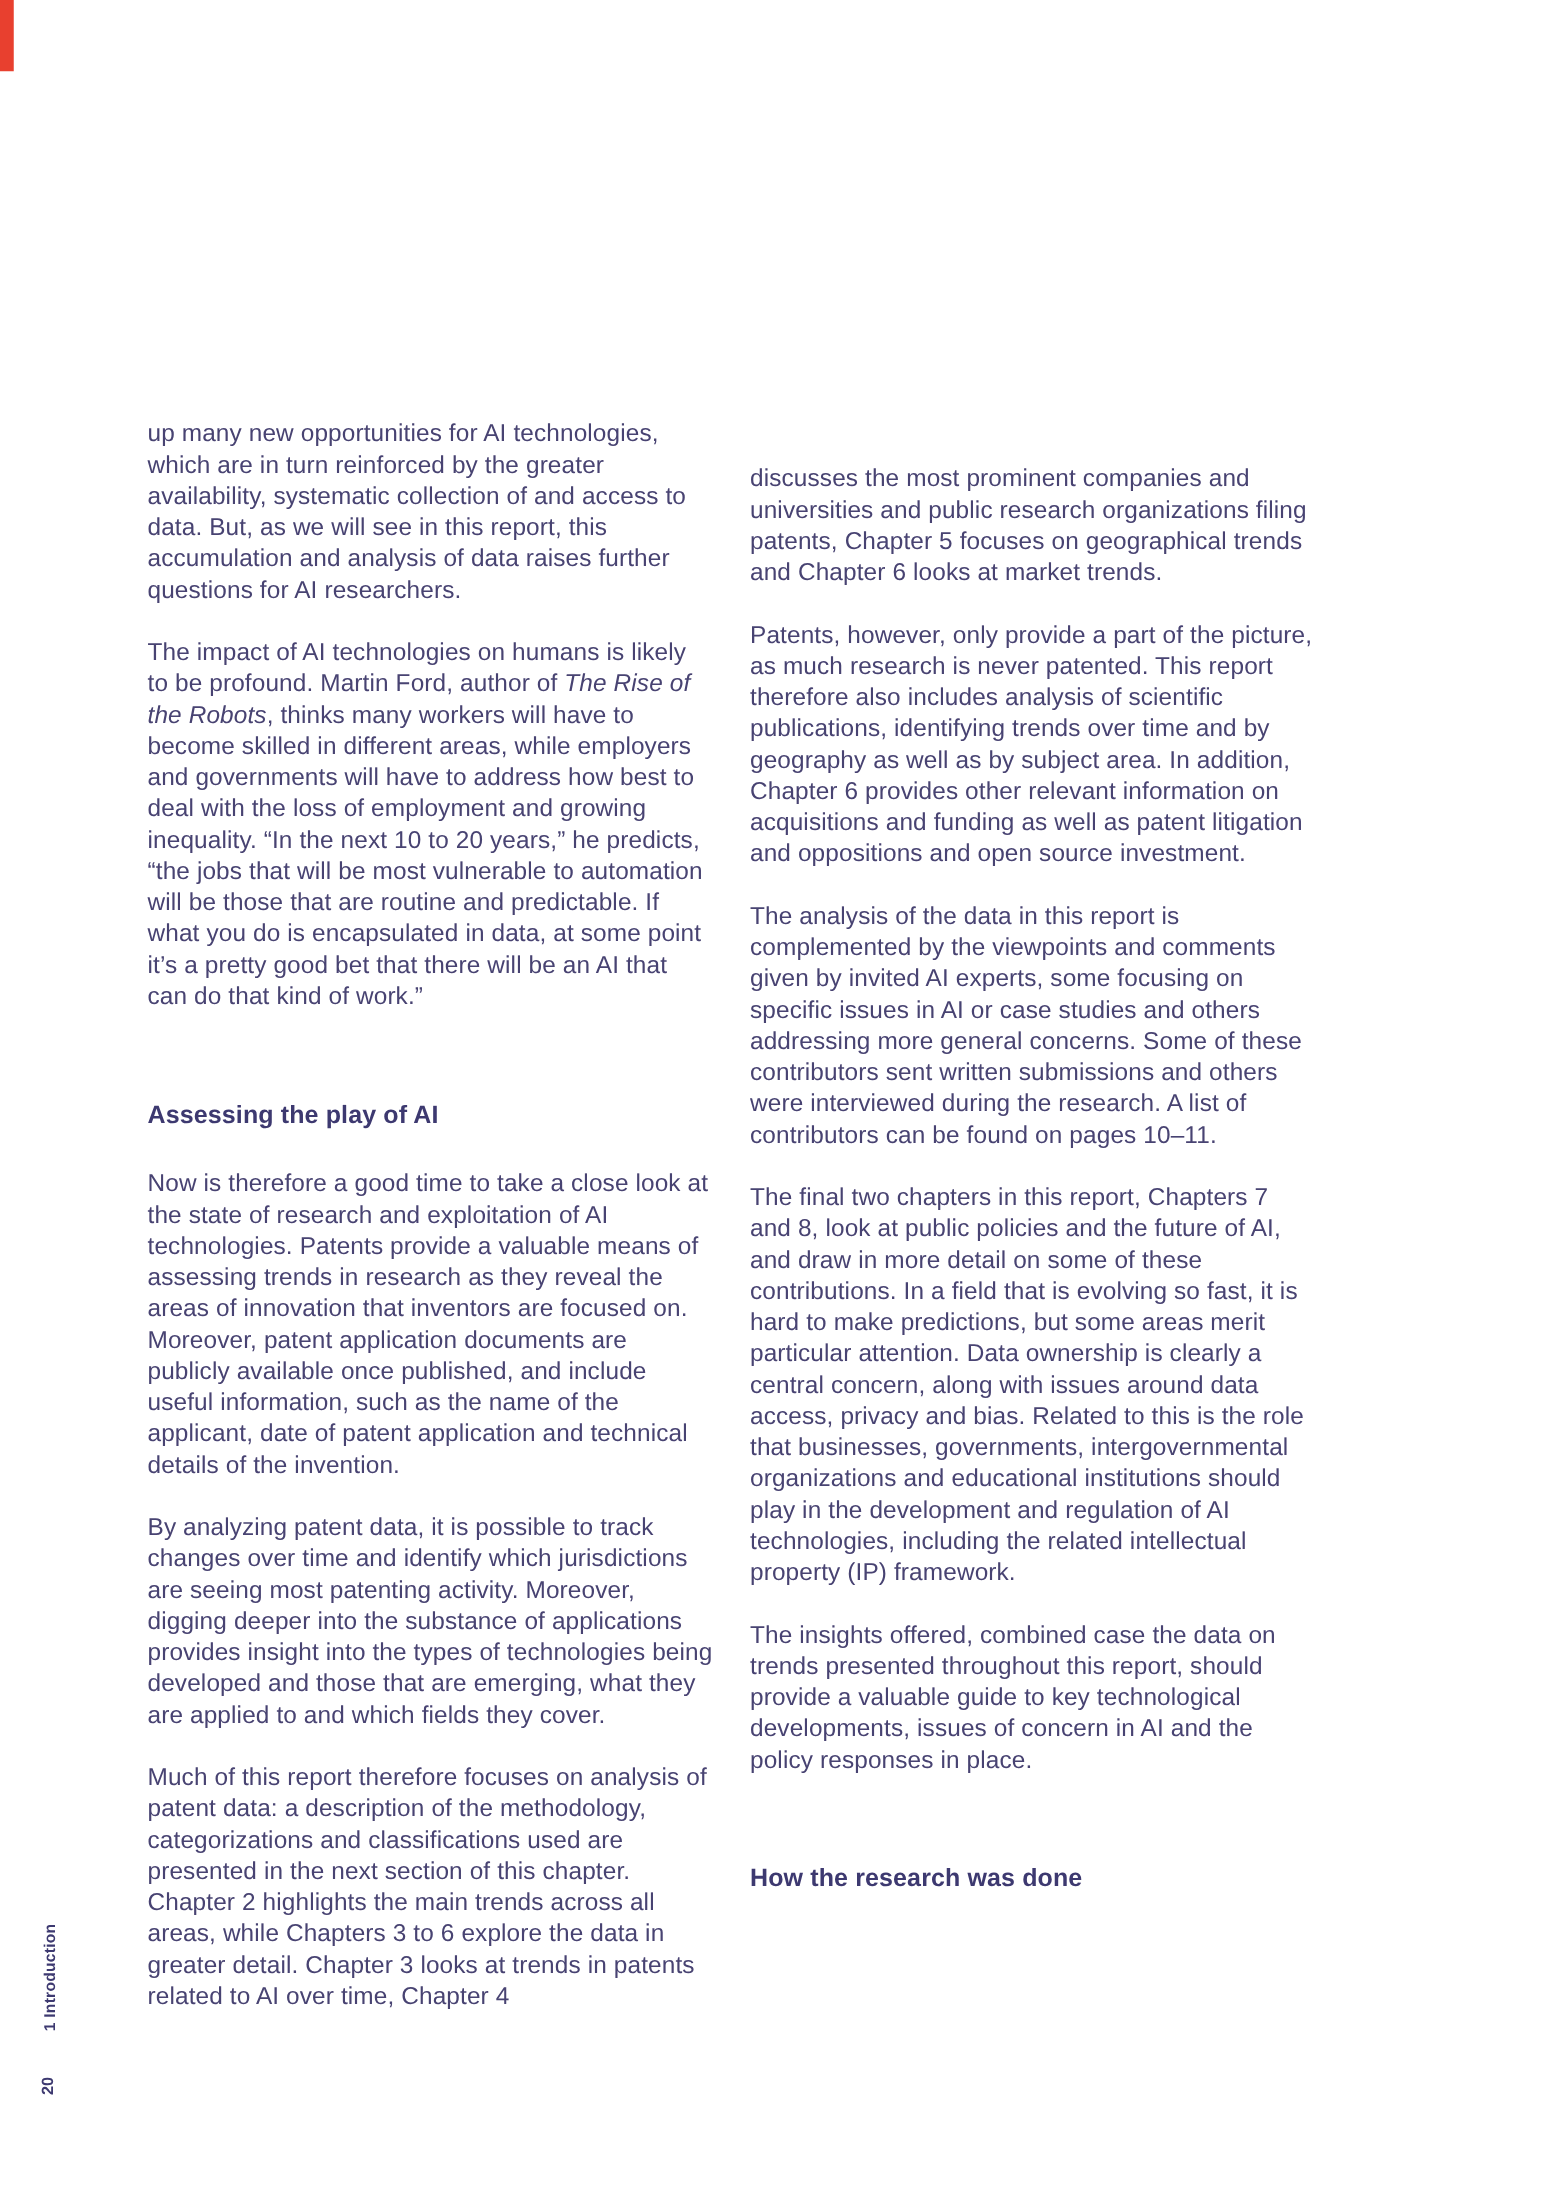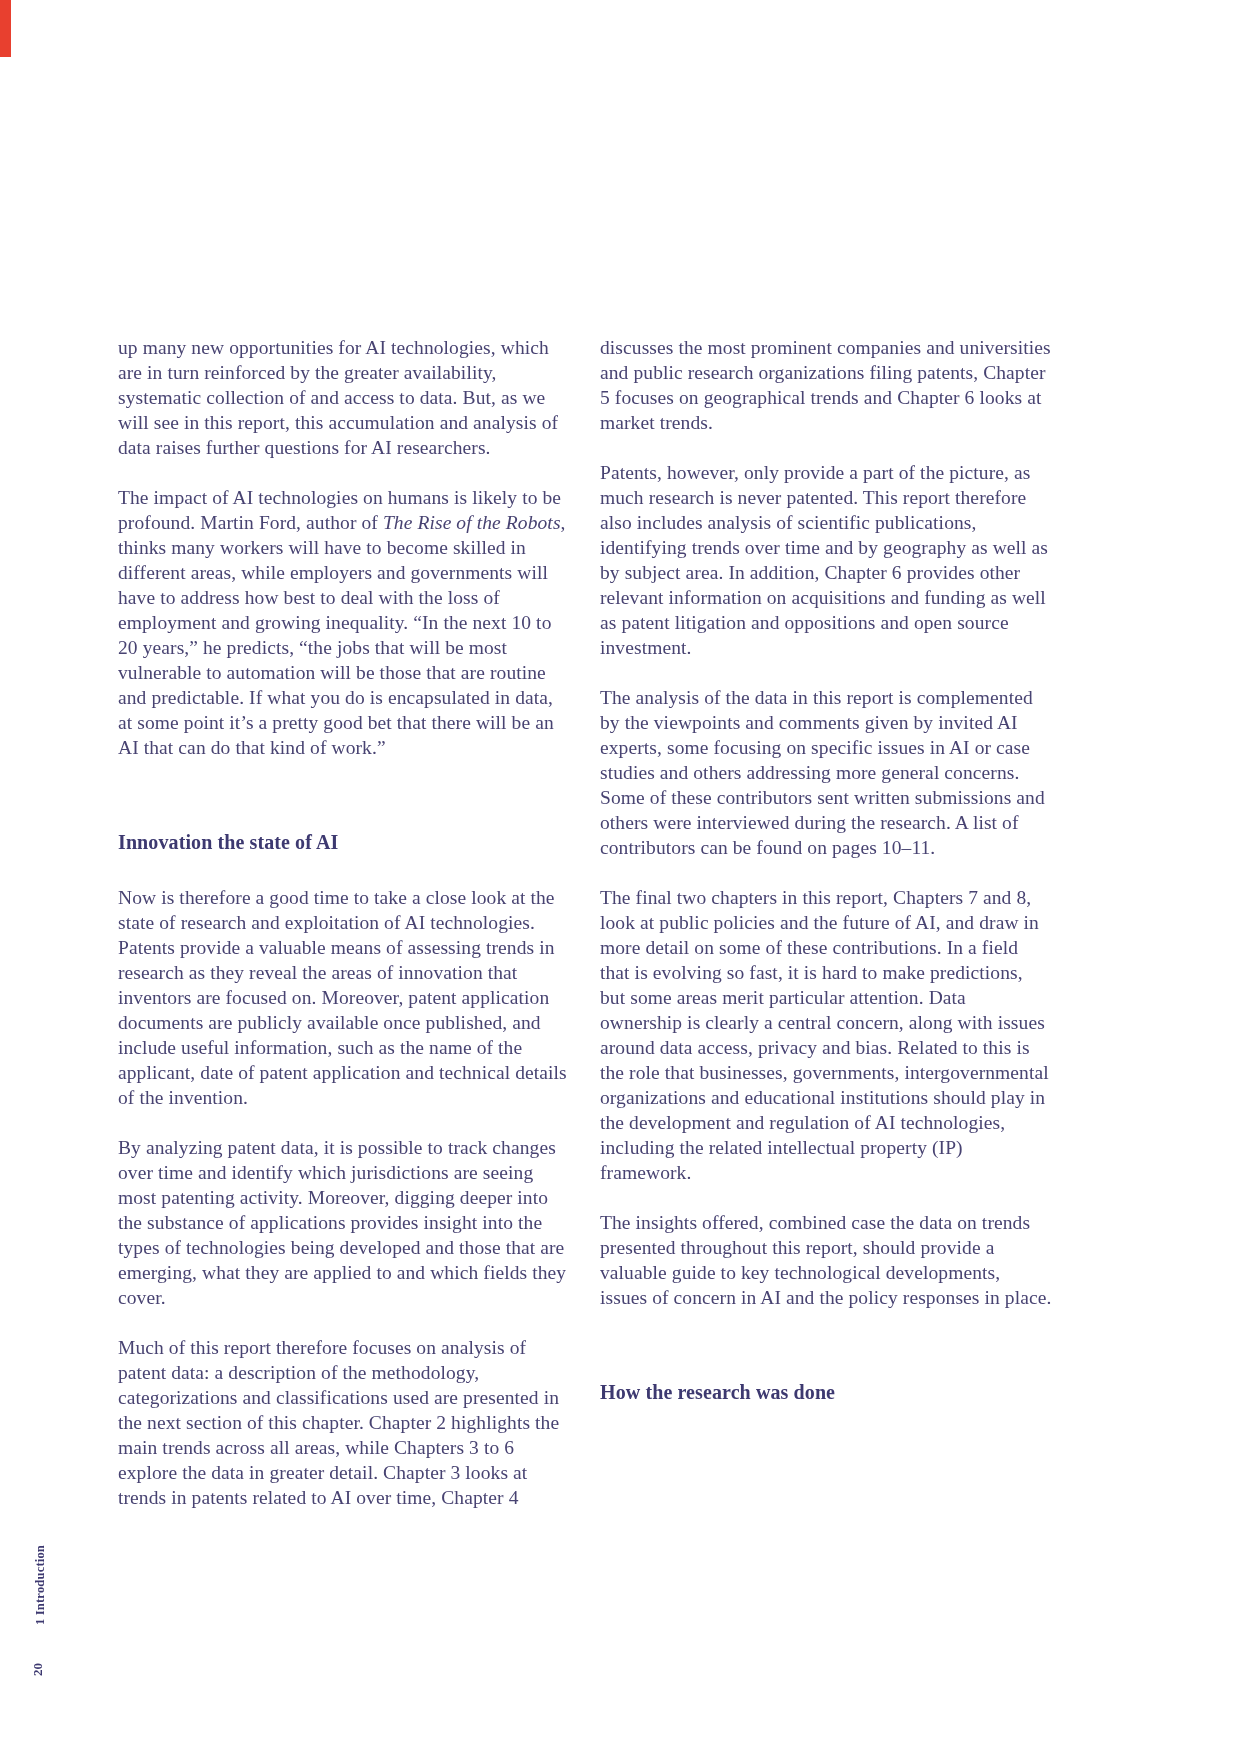--- a/index.html
+++ b/index.html
@@ -6,42 +6,42 @@
     margin: 0;
     padding: 0;
     background: #ffffff;
   }
   .page {
     position: relative;
     width: 1240px;
     height: 1754px;
     background: #ffffff;
     overflow: hidden;
-    font-family: Liberation Serif, serif;
+    font-family: Liberation Sans, sans-serif;
   }
   .chapter-tab {
     position: absolute;
     left: 0;
     top: 0;
     width: 11px;
     height: 57px;
     background: #e8402f;
   }
   .col {
     position: absolute;
     top: 335px;
     width: 452px;
     font-size: 19.5px;
     line-height: 25px;
     color: #484372;
     letter-spacing: 0.1px;
     text-align: left;
   }
   .col-left  { left: 118px; }
-  .col-right { left: 600px; }
+  .col-right { left: 600px; margin-top: 36px; }
   .para {
     margin: 0 0 25px 0;
     font-weight: normal;
   }
   .para em { font-style: italic; }
   .heading {
     margin: 70px 0 30px 0;
     font-size: 20px;
     line-height: 25px;
     font-weight: bold;
@@ -74,21 +74,21 @@
 </head>
 <body>
 
 <div class="page">
 
   <div class="chapter-tab"></div>
 
   <div class="col col-left" id="left-column">
       <p class="para"><span>up many new opportunities for AI technologies, which are in turn reinforced by the greater availability, systematic collection of and access to data. But, as we will see in this report, this accumulation and analysis of data raises further questions for AI researchers.</span></p>
       <p class="para"><span>The impact of AI technologies on humans is likely to be profound. Martin Ford, author of </span><em>The Rise of the Robots</em><span>, thinks many workers will have to become skilled in different areas, while employers and governments will have to address how best to deal with the loss of employment and growing inequality. “In the next 10 to 20 years,” he predicts, “the jobs that will be most vulnerable to automation will be those that are routine and predictable. If what you do is encapsulated in data, at some point it’s a pretty good bet that there will be an AI that can do that kind of work.”</span></p>
-      <h2 class="heading"><span>Innovation the state of AI</span></h2>
+      <h2 class="heading"><span>Assessing the play of AI</span></h2>
       <p class="para"><span>Now is therefore a good time to take a close look at the state of research and exploitation of AI technologies. Patents provide a valuable means of assessing trends in research as they reveal the areas of innovation that inventors are focused on. Moreover, patent application documents are publicly available once published, and include useful information, such as the name of the applicant, date of patent application and technical details of the invention.</span></p>
       <p class="para"><span>By analyzing patent data, it is possible to track changes over time and identify which jurisdictions are seeing most patenting activity. Moreover, digging deeper into the substance of applications provides insight into the types of technologies being developed and those that are emerging, what they are applied to and which fields they cover.</span></p>
       <p class="para"><span>Much of this report therefore focuses on analysis of patent data: a description of the methodology, categorizations and classifications used are presented in the next section of this chapter. Chapter 2 highlights the main trends across all areas, while Chapters 3 to 6 explore the data in greater detail. Chapter 3 looks at trends in patents related to AI over time, Chapter 4</span></p>
     </div>
 
   <div class="col col-right" id="right-column">
       <p class="para"><span>discusses the most prominent companies and universities and public research organizations filing patents, Chapter 5 focuses on geographical trends and Chapter 6 looks at market trends.</span></p>
       <p class="para"><span>Patents, however, only provide a part of the picture, as much research is never patented. This report therefore also includes analysis of scientific publications, identifying trends over time and by geography as well as by subject area. In addition, Chapter 6 provides other relevant information on acquisitions and funding as well as patent litigation and oppositions and open source investment.</span></p>
       <p class="para"><span>The analysis of the data in this report is complemented by the viewpoints and comments given by invited AI experts, some focusing on specific issues in AI or case studies and others addressing more general concerns. Some of these contributors sent written submissions and others were interviewed during the research. A list of contributors can be found on pages 10–11.</span></p>
       <p class="para"><span>The final two chapters in this report, Chapters 7 and 8, look at public policies and the future of AI, and draw in more detail on some of these contributions. In a field that is evolving so fast, it is hard to make predictions, but some areas merit particular attention. Data ownership is clearly a central concern, along with issues around data access, privacy and bias. Related to this is the role that businesses, governments, intergovernmental organizations and educational institutions should play in the development and regulation of AI technologies, including the related intellectual property (IP) framework.</span></p>

